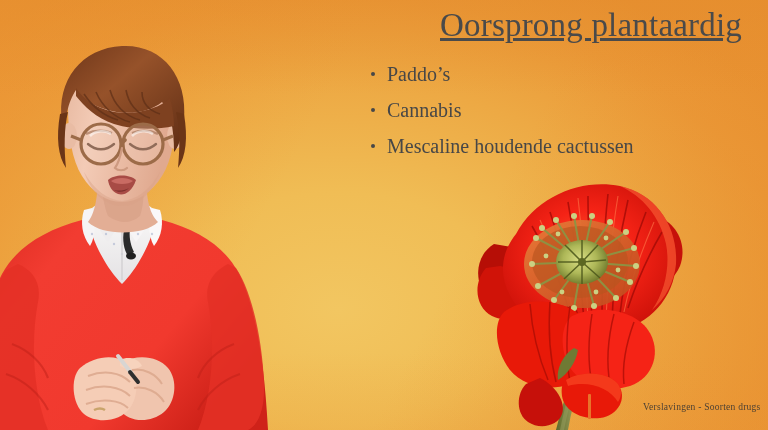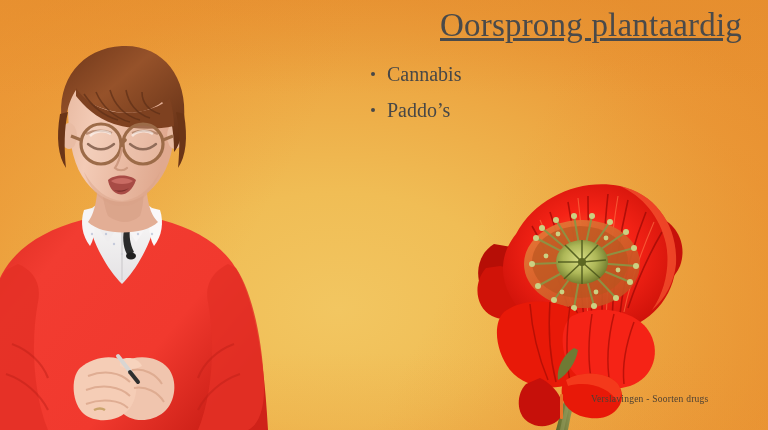--- a/index.html
+++ b/index.html
@@ -70,24 +70,25 @@
     transform: translateY(-50%);
     width: 4px;
     height: 4px;
     border-radius: 50%;
     background: #474747;
   }
 
   
   .footer {
     position: absolute;
-    left: 560px;
+    left: 588px;
     top: 394px;
     display: flex;
-    align-items: flex-start;
+    align-items: center;
+    gap: 24px;
   }
   .footer-bar {
     width: 3px;
     height: 25px;
     background: #E8732A;
     border-radius: 1px;
   }
   .footer-label {
     margin-left: 28px;
     font-size: 9.5px;
@@ -417,25 +418,29 @@
         <path d="M122 366 C126 364 130 364 133 366" stroke="#C9A46B" stroke-width="2.4" fill="none"></path>
       </g>
     </svg>
   </div>
 
   <div class="title">Oorsprong plantaardig</div>
 
   <ul class="bullets">
     <li>
       <span class="dot"></span>
+      <span>Paddo’s</span>
+    </li>
+    <li>
+      <span class="dot"></span>
       <span>Cannabis</span>
     </li>
     <li>
       <span class="dot"></span>
-      <span>Paddo’s</span>
+      <span>Mescaline houdende cactussen</span>
     </li>
   </ul>
 
   <div class="footer">
     <span class="footer-bar"></span>
     <span class="footer-label">Verslavingen - Soorten drugs</span>
   </div>
 
 </div>
 

